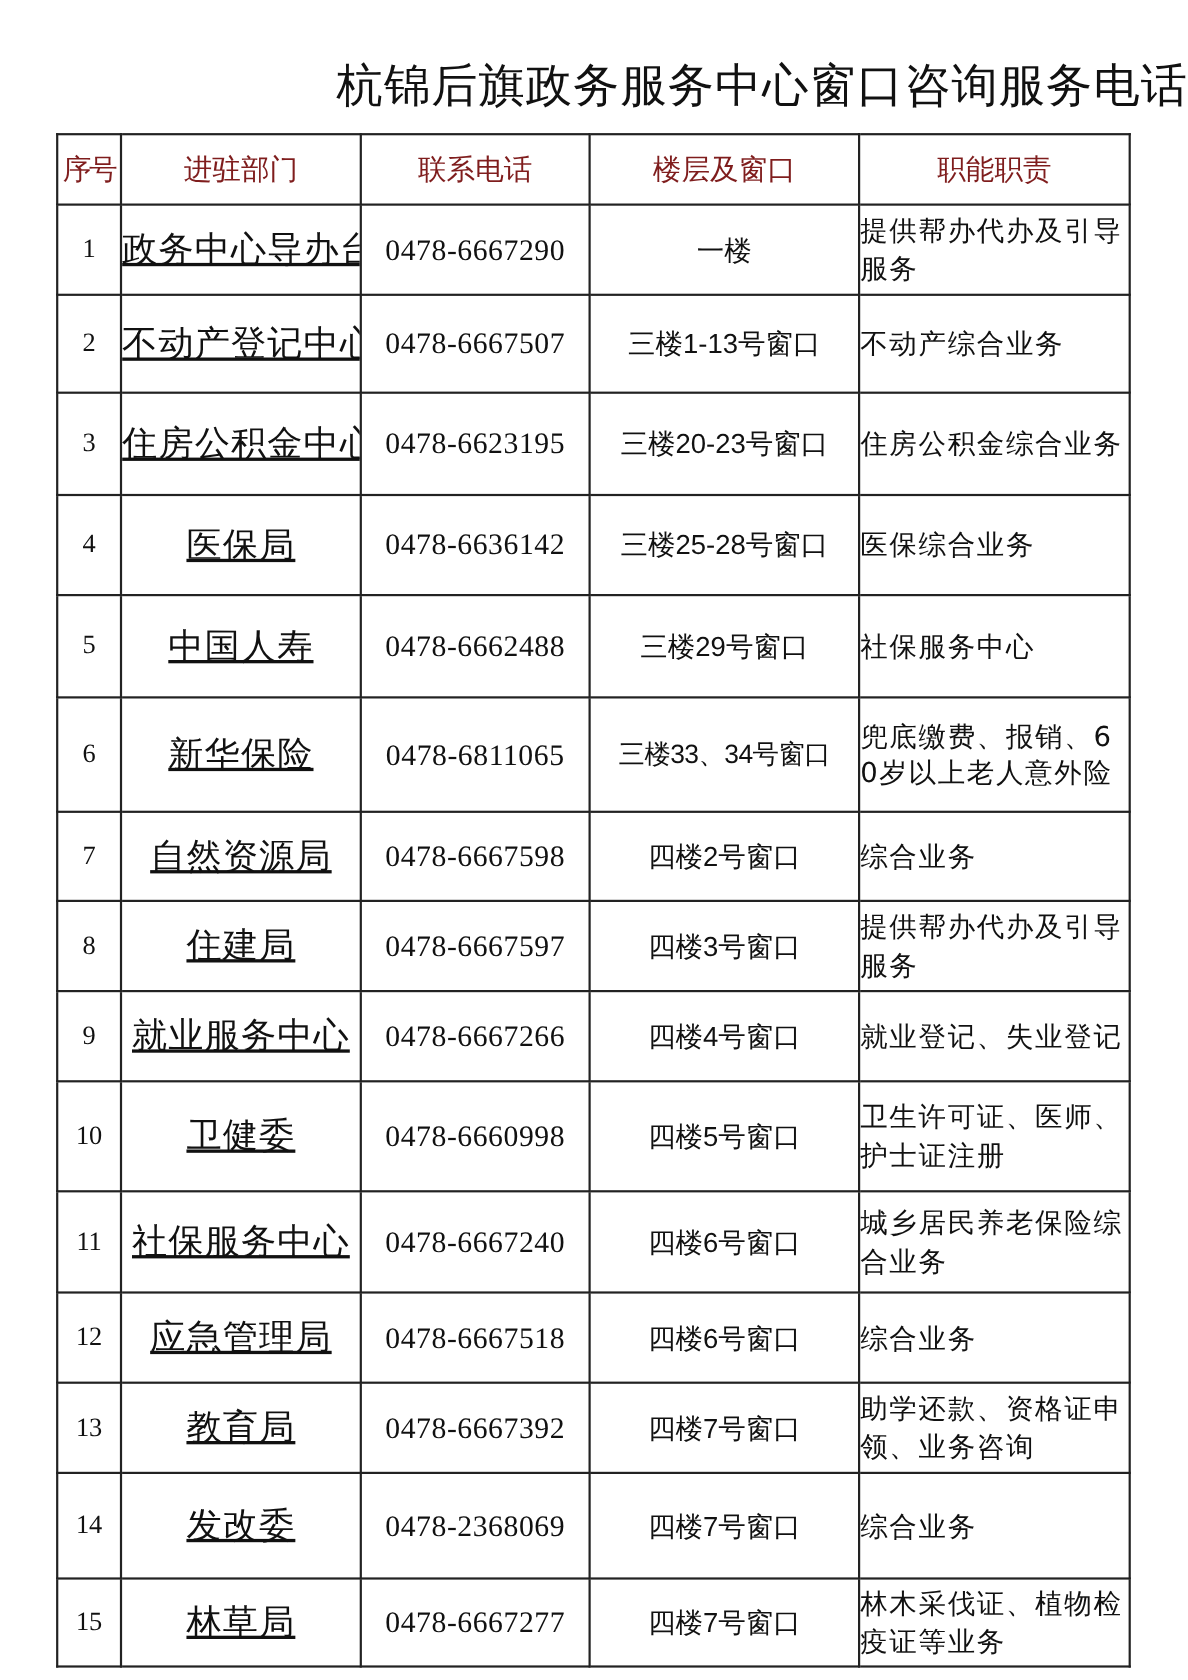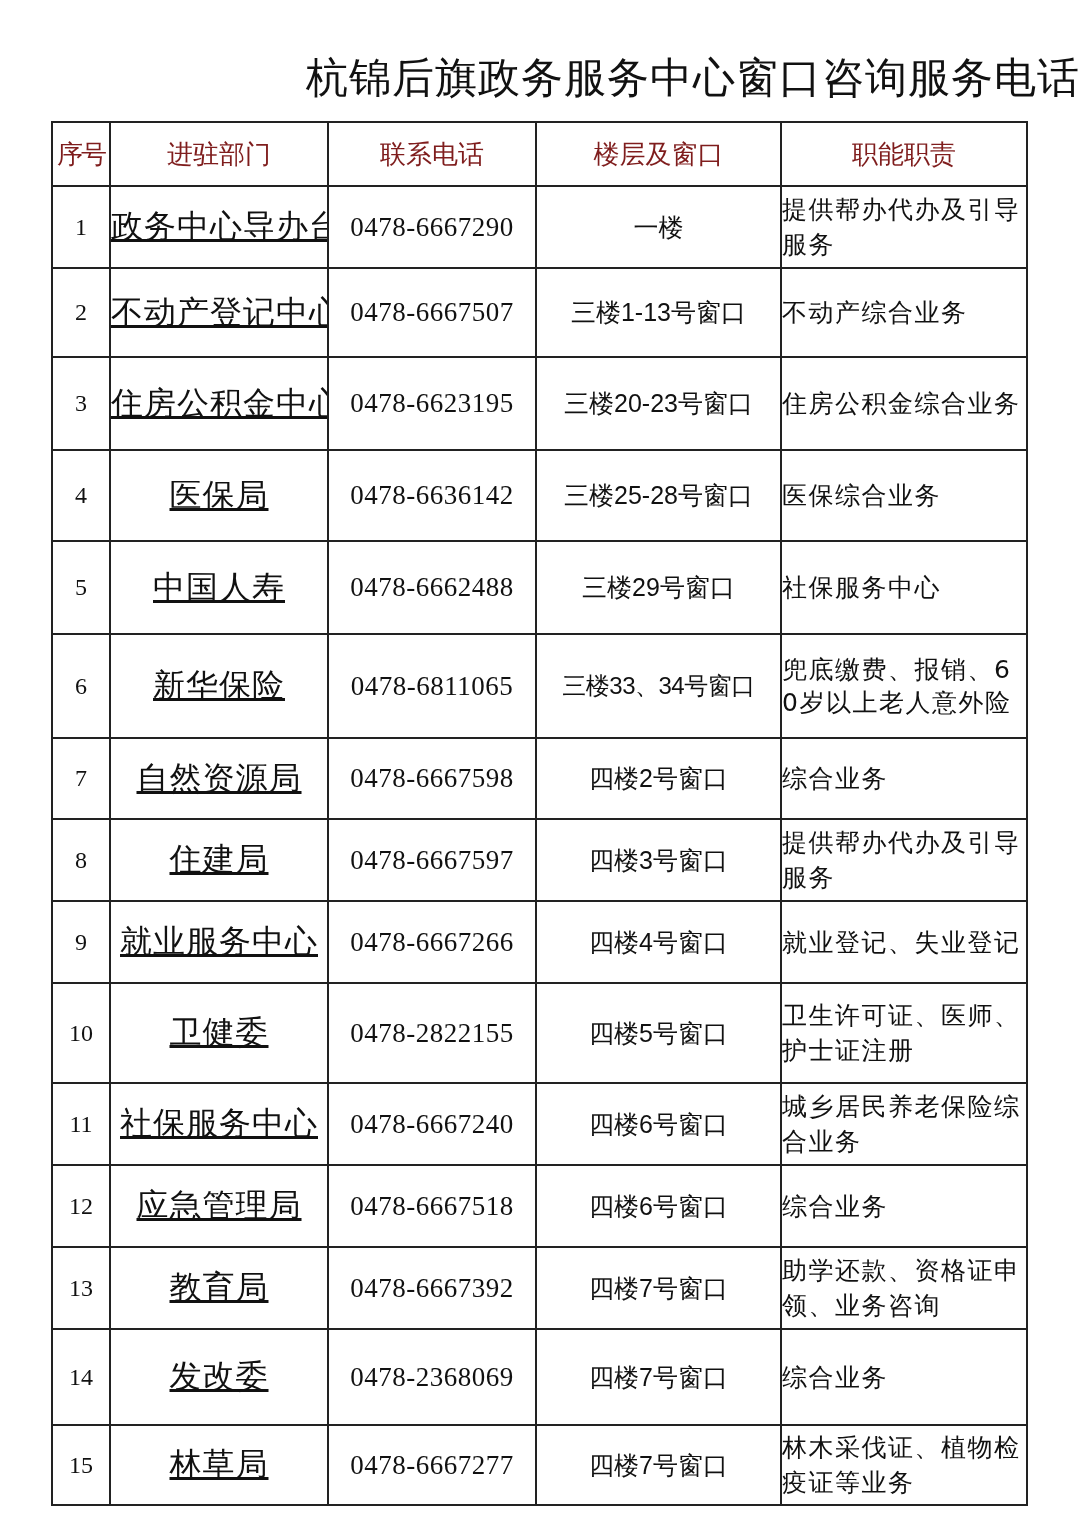--- a/index.html
+++ b/index.html
@@ -169,25 +169,25 @@
     <tr style="height:82px">
       <td class="seq">9</td>
       <td class="dept">就业服务中心</td>
       <td class="phone">0478-6667266</td>
       <td class="floor">四楼4号窗口</td>
       <td class="duty">就业登记、失业登记</td>
     </tr>
     <tr style="height:100px">
       <td class="seq">10</td>
       <td class="dept">卫健委</td>
-      <td class="phone">0478-2822155</td>
+      <td class="phone">0478-6660998</td>
       <td class="floor">四楼5号窗口</td>
       <td class="duty">卫生许可证、医师、护士证注册</td>
     </tr>
-    <tr style="height:82px">
+    <tr style="height:92px">
       <td class="seq">11</td>
       <td class="dept">社保服务中心</td>
       <td class="phone">0478-6667240</td>
       <td class="floor">四楼6号窗口</td>
       <td class="duty">城乡居民养老保险综合业务</td>
     </tr>
     <tr style="height:82px">
       <td class="seq">12</td>
       <td class="dept">应急管理局</td>
       <td class="phone">0478-6667518</td>

